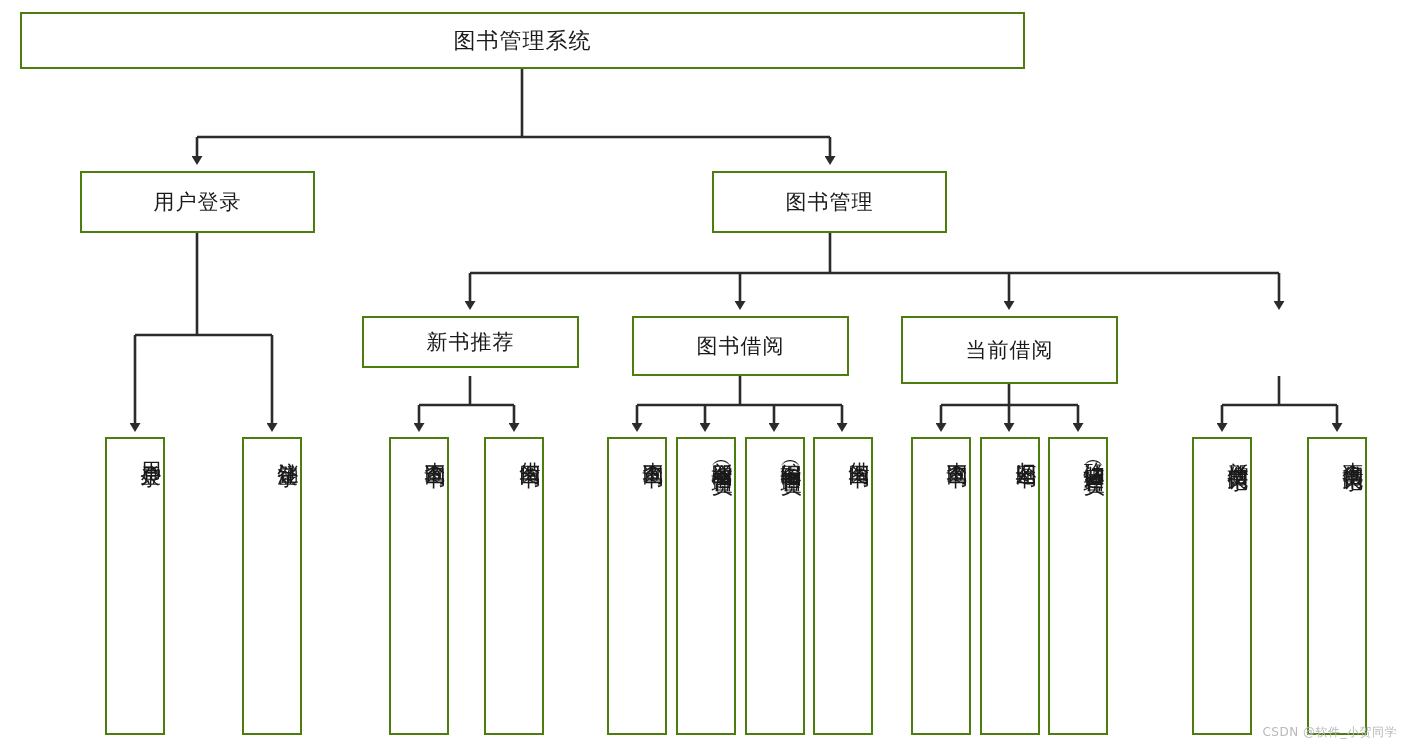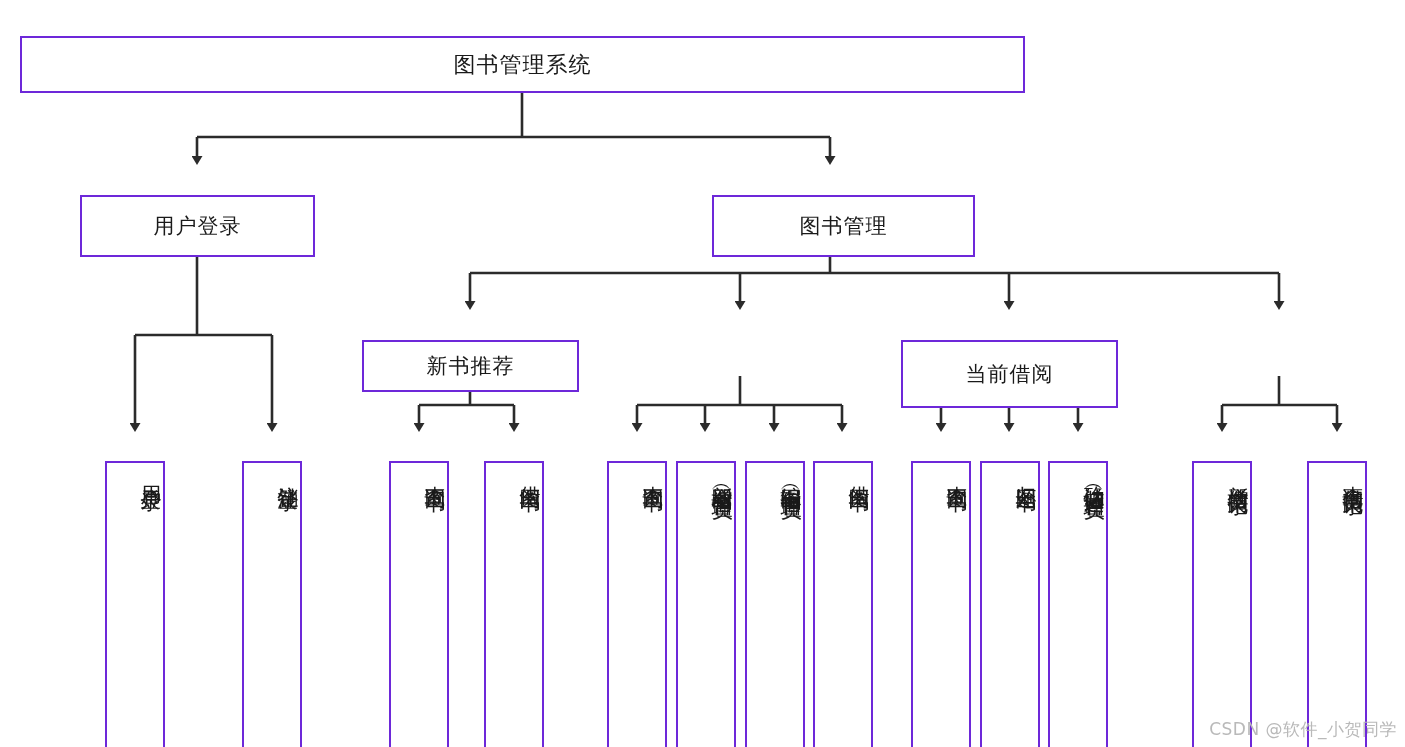--- a/index.html
+++ b/index.html
@@ -22,29 +22,28 @@
     position: absolute;
     left: 0;
     top: 0;
     width: 1405px;
     height: 747px;
     pointer-events: none;
   }
   .node {
     position: absolute;
     box-sizing: border-box;
-    border: 2px solid #6d28d9;
+    border: 2px solid #4d7c0f;
     background: #ffffff;
     display: flex;
     align-items: center;
     justify-content: center;
     color: #1a1a1a;
     line-height: 1.18;
     text-align: center;
-    margin-top: 24px;
   }
   .node.h {
     font-size: 21px;
     letter-spacing: 1px;
   }
   .node.root {
     font-size: 22px;
     letter-spacing: 1px;
   }
   .node.v {
@@ -60,21 +59,21 @@
     writing-mode: vertical-rl;
     text-orientation: upright;
     display: block;
     width: 100%;
     text-align: left;
   }
   .watermark {
     position: absolute;
     right: 8px;
     bottom: 6px;
-    font-size: 17px;
+    font-size: 12px;
     color: #b9b9b9;
     letter-spacing: 0.5px;
     white-space: nowrap;
   }
 </style>
 </head>
 <body>
 
 <div id="canvas">
 
@@ -129,27 +128,30 @@
     </g>
   </svg>
 
   <div class="node root" style="left:20px; top:12px; width:1005px; height:57px;">
     <span>图书管理系统</span>
   </div>
 
   <div class="node h" style="left:80px; top:171px; width:235px; height:62px;">
     <span>用户登录</span>
   </div>
-  <div class="node h" style="left:712px; top:171px; width:263px; height:62px;">
+  <div class="node h" style="left:712px; top:171px; width:235px; height:62px;">
     <span>图书管理</span>
   </div>
 
   <div class="node h" style="left:362px; top:316px; width:217px; height:52px;">
     <span>新书推荐</span>
   </div>
+  <div class="node h" style="left:632px; top:316px; width:217px; height:60px;">
+    <span>图书借阅</span>
+  </div>
   <div class="node h" style="left:901px; top:316px; width:217px; height:68px;">
     <span>当前借阅</span>
   </div>
 
   <div class="node v" style="left:105px; top:437px; width:60px; height:298px;">
     <span class="vtext">用户登录</span>
   </div>
   <div class="node v" style="left:242px; top:437px; width:60px; height:298px;">
     <span class="vtext">注销登录</span>
   </div>

